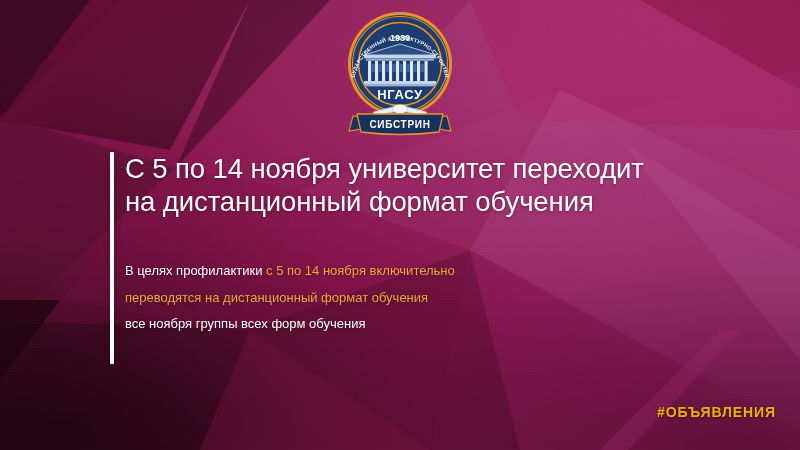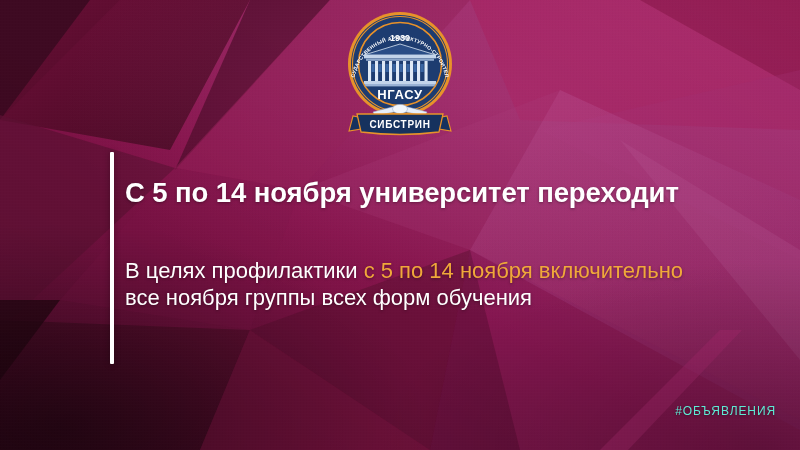--- a/index.html
+++ b/index.html
@@ -65,51 +65,50 @@
   }
 
   
   #headline {
     position: absolute;
     left: 125px;
     top: 152px;
     width: 640px;
     color: #ffffff;
     font-size: 27.5px;
-    font-weight: 700;
+    font-weight: 400;
     line-height: 33px;
     letter-spacing: -0.1px;
     text-shadow: 0 1px 3px rgba(0,0,0,.35);
-    margin-top: 24px;
   }
   #headline .hl-line { display: block; white-space: nowrap; }
 
   
   #body-copy {
     position: absolute;
     left: 125px;
     top: 258px;
     width: 650px;
     color: #ffffff;
-    font-size: 22px;
+    font-size: 13px;
     font-weight: 400;
     line-height: 26.5px;
     text-shadow: 0 1px 3px rgba(0,0,0,.35);
   }
   #body-copy .bl { display: block; white-space: nowrap; }
   .accent { color: #f0a83a; }
 
   
   #hashtag {
     position: absolute;
     right: 24px;
     top: 404px;
-    color: #5eead4;
-    font-size: 12px;
-    font-weight: 400;
+    color: #eab308;
+    font-size: 14px;
+    font-weight: 700;
     letter-spacing: 0.9px;
     text-shadow: 0 1px 3px rgba(0,0,0,.4);
   }
 </style>
 </head>
 <body>
 
 <div id="banner">
 
   <svg id="bg-layer" viewBox="0 0 800 450" preserveAspectRatio="none" aria-hidden="true">
@@ -235,22 +234,24 @@
       <polygon points="108,118 112,133 100,131 98,120" fill="#16325e" stroke="#e8922a" stroke-width="1.1"></polygon>
       <path d="M 18,116 L 104,116 L 100,134 Q 61,139 22,134 Z" fill="#16325e" stroke="#e8922a" stroke-width="1.3"></path>
       <text x="61" y="130" text-anchor="middle" font-family="'Liberation Sans', sans-serif" font-size="10" font-weight="700" fill="#ffffff" letter-spacing="0.7">СИБСТРИН</text>
     </g>
   </svg>
 
   <div id="left-rule"></div>
 
   <div id="headline">
     <span class="hl-line">С 5 по 14 ноября университет переходит</span>
+    <span class="hl-line">на дистанционный формат обучения</span>
   </div>
 
   <div id="body-copy">
     <span class="bl"><span>В целях профилактики </span><span class="accent">с 5 по 14 ноября включительно</span></span>
+    <span class="bl accent">переводятся на дистанционный формат обучения</span>
     <span class="bl">все ноября группы всех форм обучения</span>
   </div>
 
   <div id="hashtag">#ОБЪЯВЛЕНИЯ</div>
 
 </div>
 
 </body></html>

